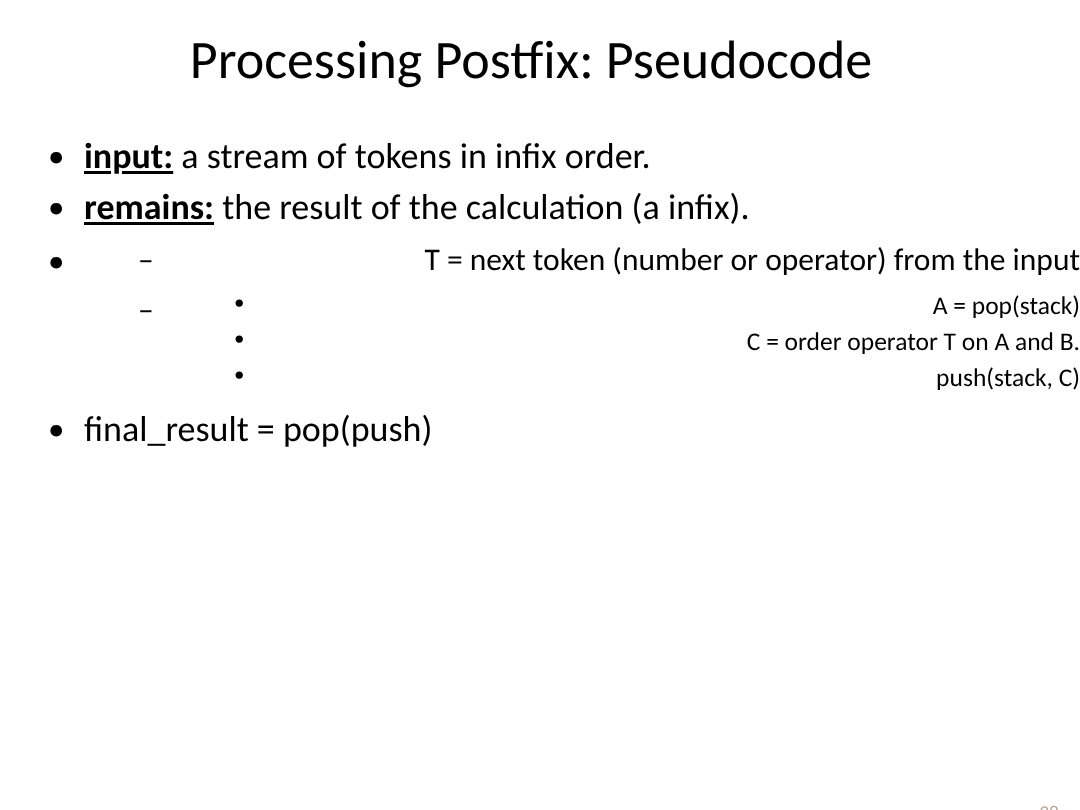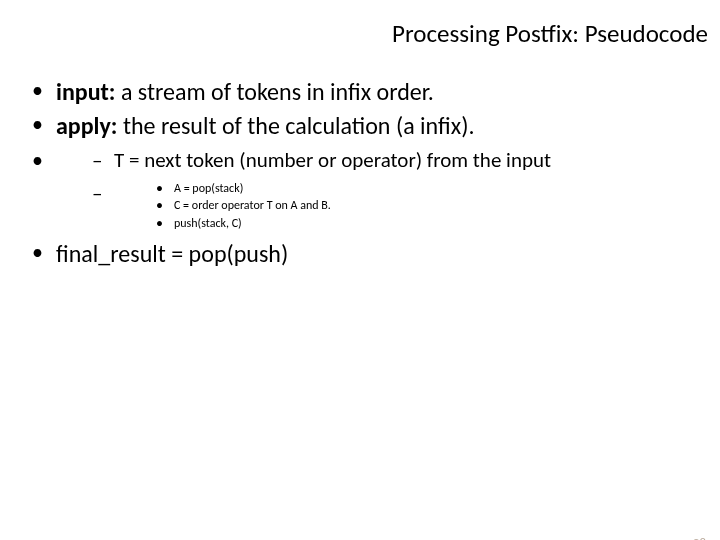--- a/index.html
+++ b/index.html
@@ -12,22 +12,22 @@
     color: #000;
     overflow: hidden;
   }
   .slide {
     position: relative;
     width: 720px;
     height: 540px;
     box-sizing: border-box;
   }
   .title {
-    text-align: right;
-    font-size: 25px;
+    text-align: center;
+    font-size: 36px;
     font-weight: 400;
     margin: 18px 12px 28px 0;
     letter-spacing: 0px;
   }
   ul {
     margin: 0;
     padding: 0;
   }
   ul.lvl1 {
     margin-left: 32px;
@@ -52,51 +52,53 @@
     margin-top: 6px;
     margin-bottom: 2px;
   }
   ul.lvl2 > li {
     list-style: none;
     font-size: 21px;
     line-height: 1.3;
     margin-bottom: 2px;
     position: relative;
     padding-left: 22px;
+    text-align: right;
   }
   ul.lvl2 > li::before {
     content: "–";
     position: absolute;
     left: 0;
     top: 0;
   }
   ul.lvl3 {
     margin-left: 42px;
     margin-top: 6px;
     margin-bottom: 8px;
   }
   ul.lvl3 > li {
     list-style: none;
-    font-size: 12px;
+    font-size: 17px;
     line-height: 1.35;
     margin-bottom: 1px;
     position: relative;
     padding-left: 18px;
   }
   ul.lvl3 > li::before {
     content: "•";
     position: absolute;
     left: 0;
     top: 0;
     font-size: 14px;
   }
   .bold {
     font-weight: 700;
   }
   .under {
+    text-decoration: underline;
   }
   .pagenum {
     position: absolute;
     right: 14px;
     bottom: 8px;
     font-size: 13px;
     color: #b9a99a;
   }
 </style>
 </head>
@@ -104,21 +106,21 @@
 
 <div class="slide">
 
   <div class="title">Processing Postfix: Pseudocode</div>
 
   <ul class="lvl1">
     <li>
       <span class="bold under">input:</span><span> a stream of tokens in infix order.</span>
     </li>
     <li>
-      <span class="bold under">apply:</span><span> the result of the calculation (a infix).</span>
+      <span class="bold under">remains:</span><span> the result of the calculation (a infix).</span>
     </li>
     <li>
       <ul class="lvl2">
         <li>T = next token (number or operator) from the input</li>
         <li>
           <ul class="lvl3">
             <li>A = pop(stack)</li>
             <li>C = order operator T on A and B.</li>
             <li>push(stack, C)</li>
           </ul>

